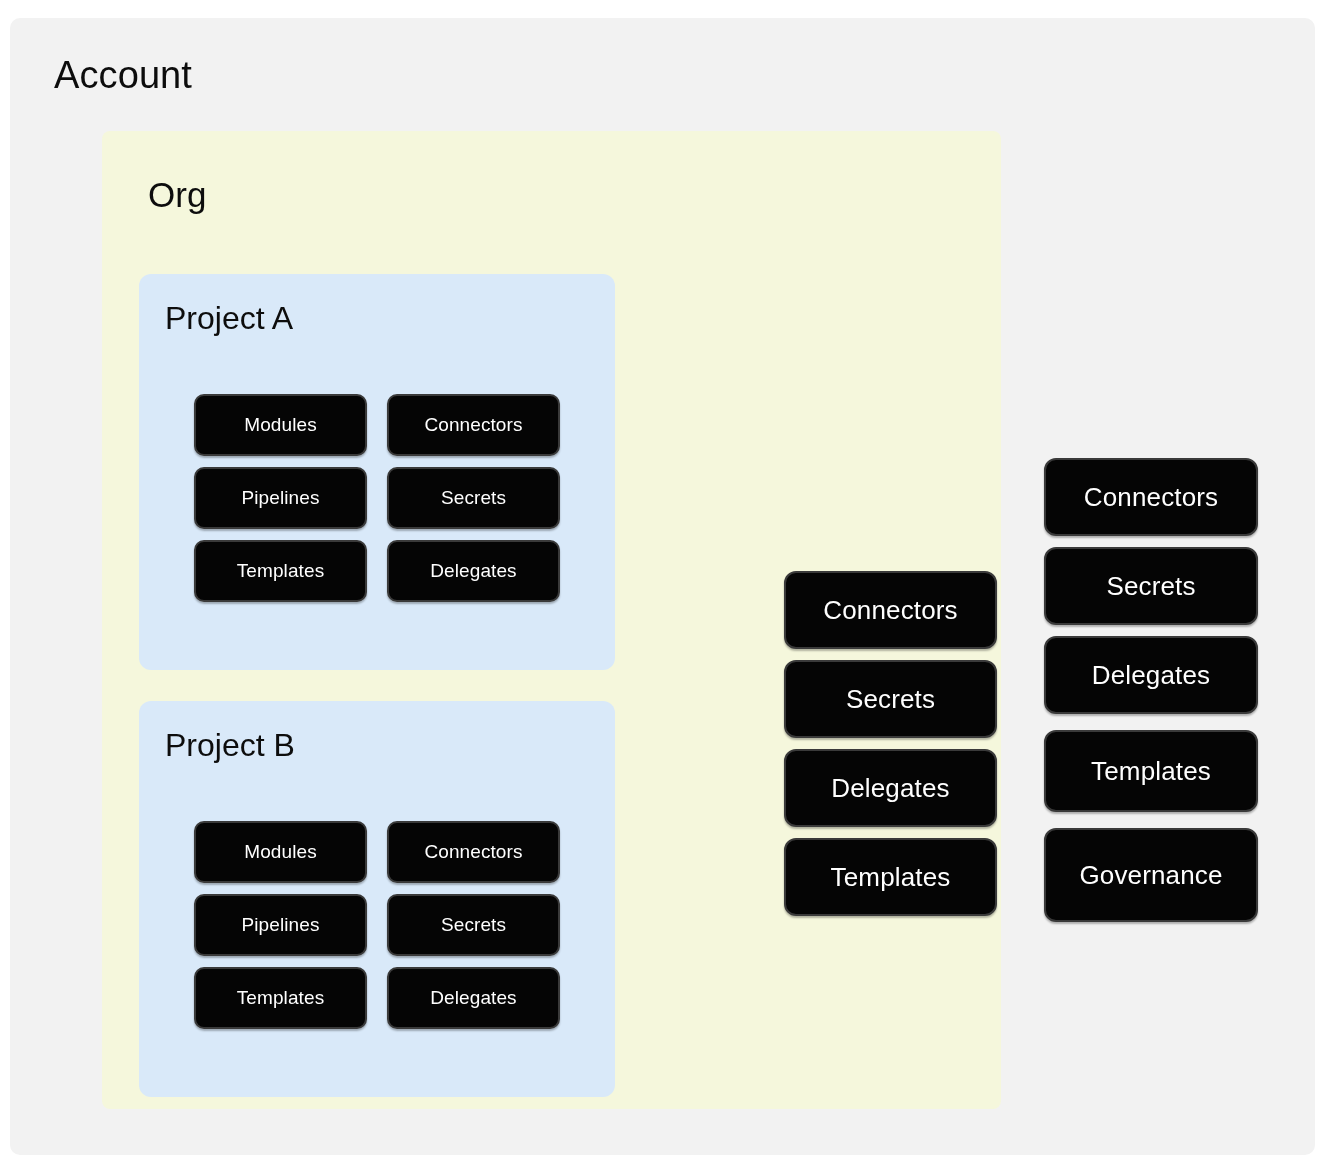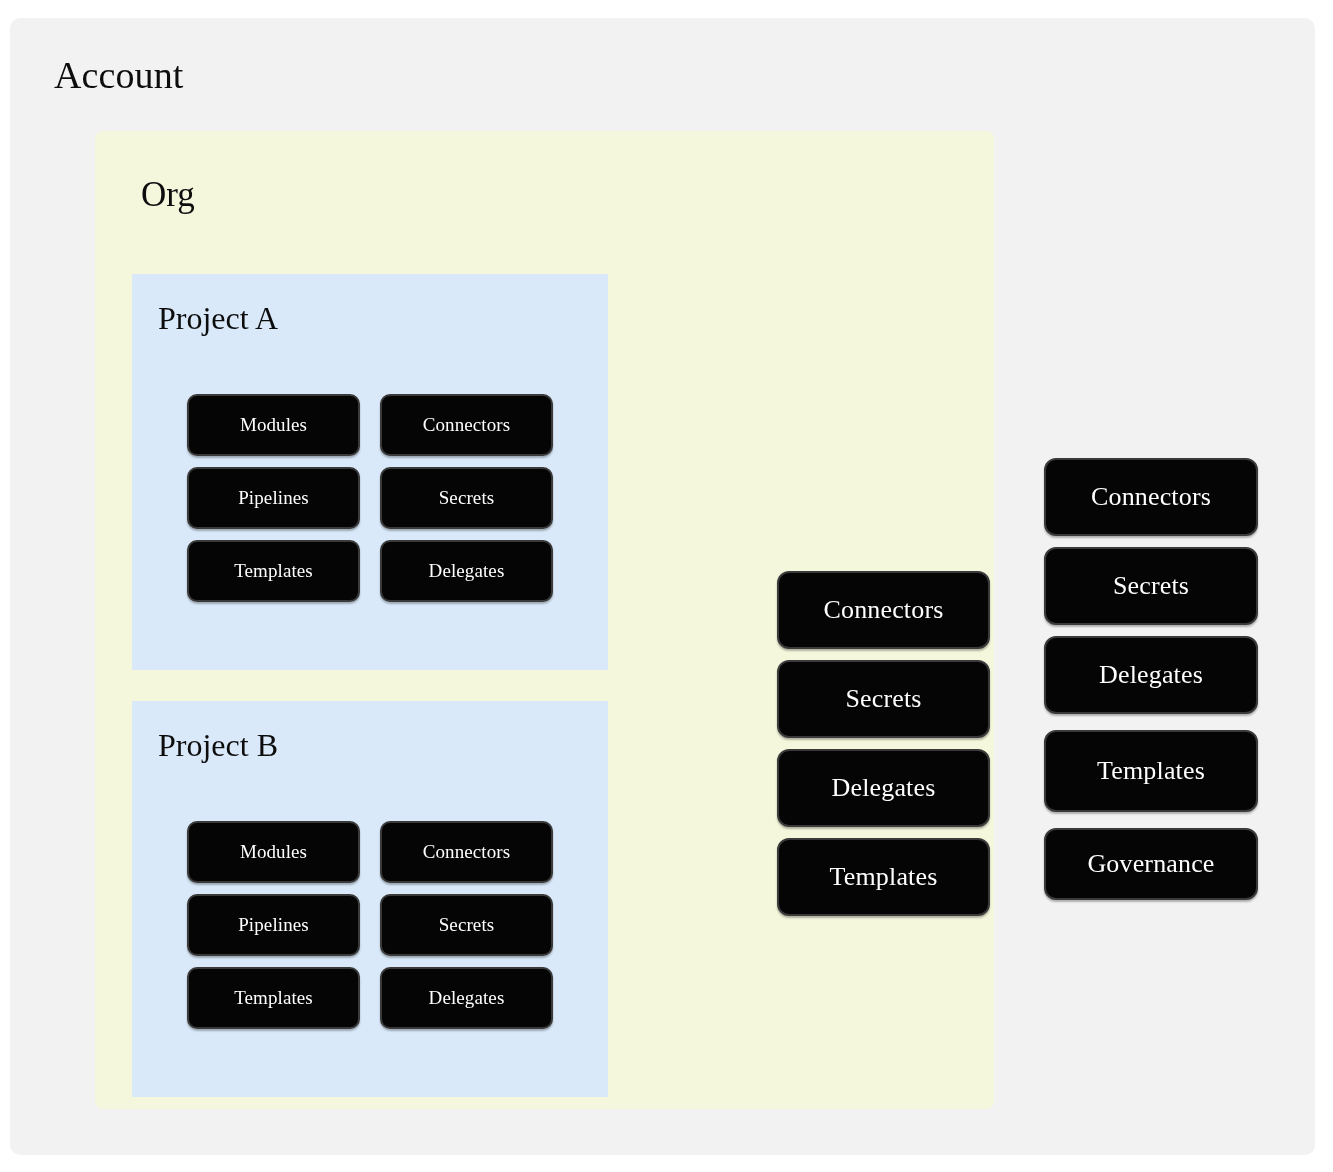--- a/index.html
+++ b/index.html
@@ -11,21 +11,20 @@
   body {
     font-family: "Liberation Sans", sans-serif;
     -webkit-font-smoothing: antialiased;
   }
   #canvas {
     position: relative;
     width: 1333px;
     height: 1172px;
     background: #ffffff;
     overflow: hidden;
-    font-family: Liberation Serif, serif;
   }
 
   
   .account-box {
     position: absolute;
     left: 10px;
     top: 18px;
     width: 1305px;
     height: 1137px;
     background: #f2f2f2;
@@ -40,21 +39,21 @@
     line-height: 1.15;
     color: #0d0d0d;
     font-weight: 400;
     letter-spacing: 0.1px;
     white-space: nowrap;
   }
 
   
   .org-box {
     position: absolute;
-    left: 85px;
+    left: 92px;
     top: 113px;
     width: 899px;
     height: 978px;
     background: #f5f7dc;
     border-radius: 8px;
     box-sizing: border-box;
   }
   .org-title {
     position: absolute;
     left: 46px;
@@ -66,21 +65,21 @@
     white-space: nowrap;
   }
 
   
   .project-box {
     position: absolute;
     left: 37px;
     width: 476px;
     height: 396px;
     background: #d9e9f9;
-    border-radius: 0;
+    border-radius: 12px;
     box-sizing: border-box;
   }
   .project-a { top: 143px; }
   .project-b { top: 570px; padding-left: 20px; }
   .project-title {
     position: absolute;
     left: 26px;
     top: 26px;
     font-size: 32px;
     line-height: 1.15;
@@ -142,21 +141,21 @@
     position: absolute;
     left: 1034px;
     top: 440px;
     width: 214px;
     display: flex;
     flex-direction: column;
     row-gap: 11px;
   }
   .account-column .chip { height: 78px; }
   .account-column .chip:nth-child(4) { height: 82px; margin-top: 5px; }
-  .account-column .chip:nth-child(5) { height: 72px; margin-top: 5px; }
+  .account-column .chip:nth-child(5) { height: 94px; margin-top: 5px; }
 </style>
 </head>
 <body>
 
 <div id="canvas">
 
   <div class="account-box">
 
     <div class="account-title">Account</div>
 

